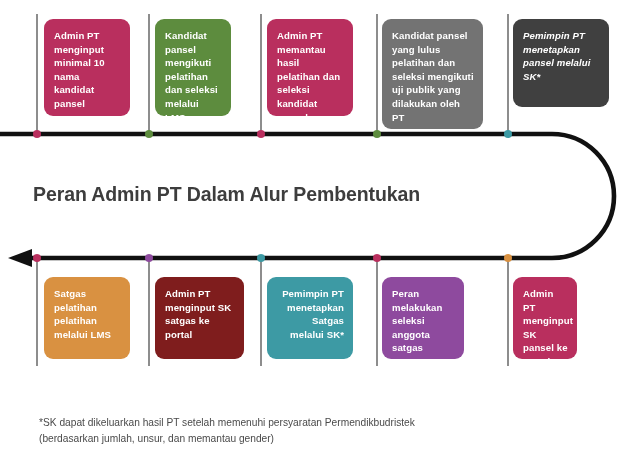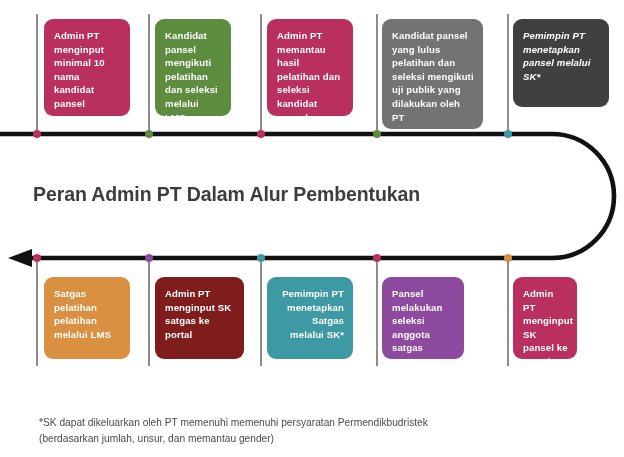--- a/index.html
+++ b/index.html
@@ -137,26 +137,26 @@
 
     <div class="stem" style="left:148.2px; top:258px; height:108px;"></div>
     <div class="node-box" style="left:155px; top:277px; width:89px; height:82px; background:#7f1d1d;">Admin PT menginput SK satgas ke portal</div>
     <div class="dot" style="left:149px; top:258px; background:#8e4a9e;"></div>
 
     <div class="stem" style="left:260.2px; top:258px; height:108px;"></div>
     <div class="node-box" style="left:267px; top:277px; width:86px; height:82px; background:#3d9aa4;text-align:right;">Pemimpin PT menetapkan Satgas melalui SK*</div>
     <div class="dot" style="left:261px; top:258px; background:#3d9aa4;"></div>
 
     <div class="stem" style="left:376.2px; top:258px; height:108px;"></div>
-    <div class="node-box" style="left:382px; top:277px; width:82px; height:82px; background:#8e4a9e;">Pansel melakukan seleksi anggota satgas</div>
+    <div class="node-box" style="left:382px; top:277px; width:82px; height:82px; background:#8e4a9e;">Peran melakukan seleksi anggota satgas</div>
     <div class="dot" style="left:377px; top:258px; background:#b92f5e;"></div>
 
     <div class="stem" style="left:507.2px; top:258px; height:108px;"></div>
     <div class="node-box" style="left:513px; top:277px; width:64px; height:82px; background:#b92f5e;">Admin PT menginput SK pansel ke portal</div>
     <div class="dot" style="left:508px; top:258px; background:#d99141;"></div>
   </div>
 
   <div id="footnote">
-    <div>*SK dapat dikeluarkan oleh PT memenuhi memenuhi persyaratan Permendikbudristek</div>
+    <div>*SK dapat dikeluarkan hasil PT setelah memenuhi persyaratan Permendikbudristek</div>
     <div>(berdasarkan jumlah, unsur, dan memantau gender)</div>
   </div>
 
 </div>
 
 </body></html>

